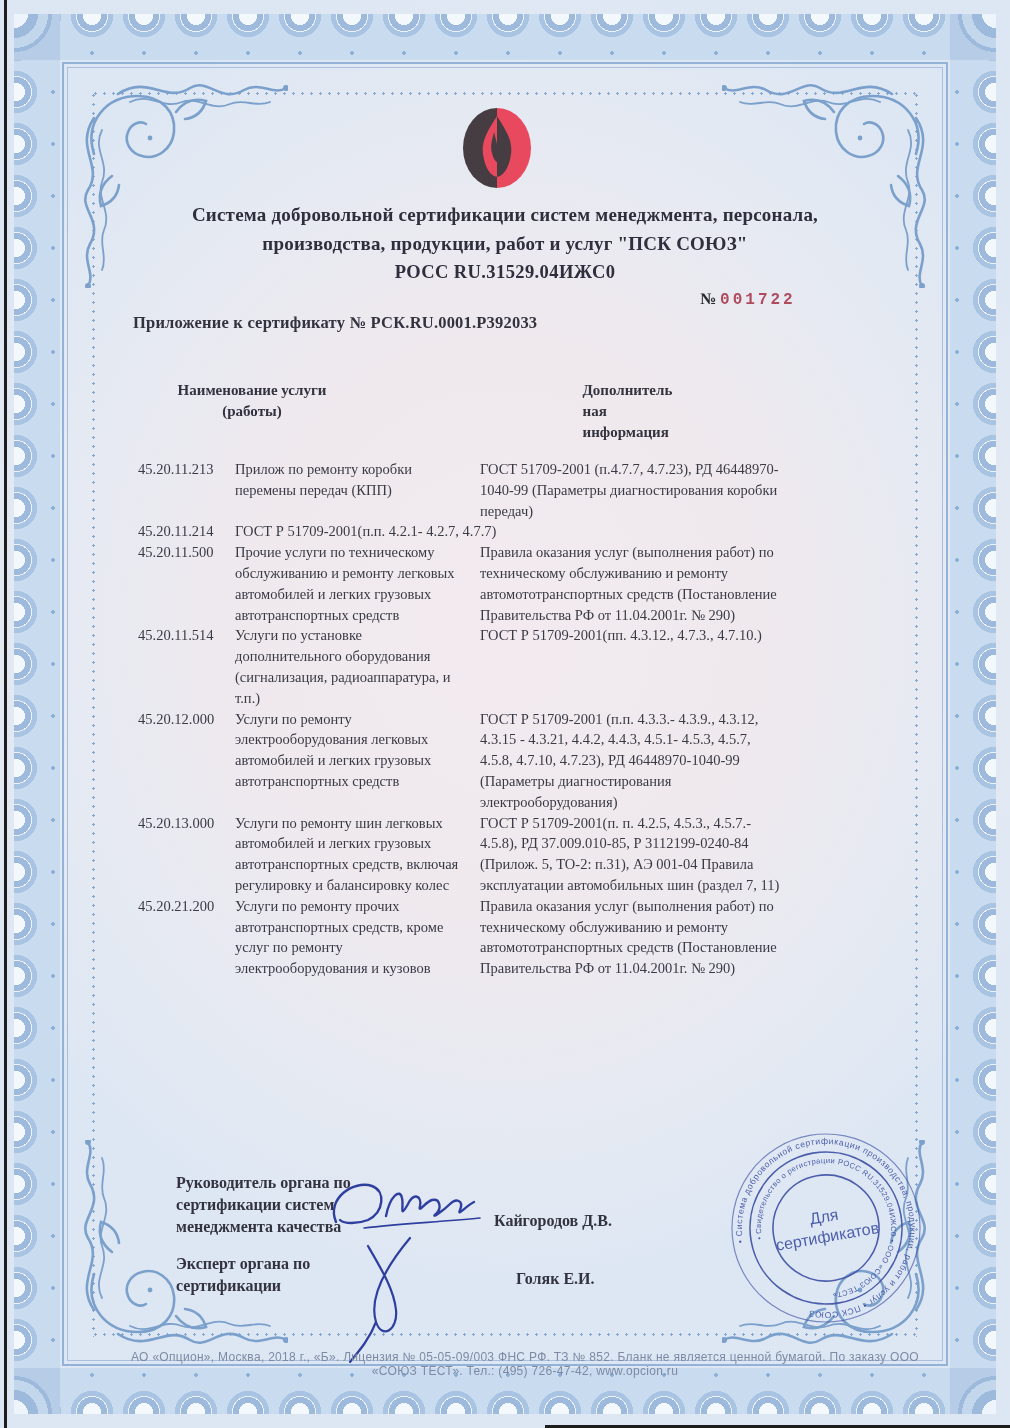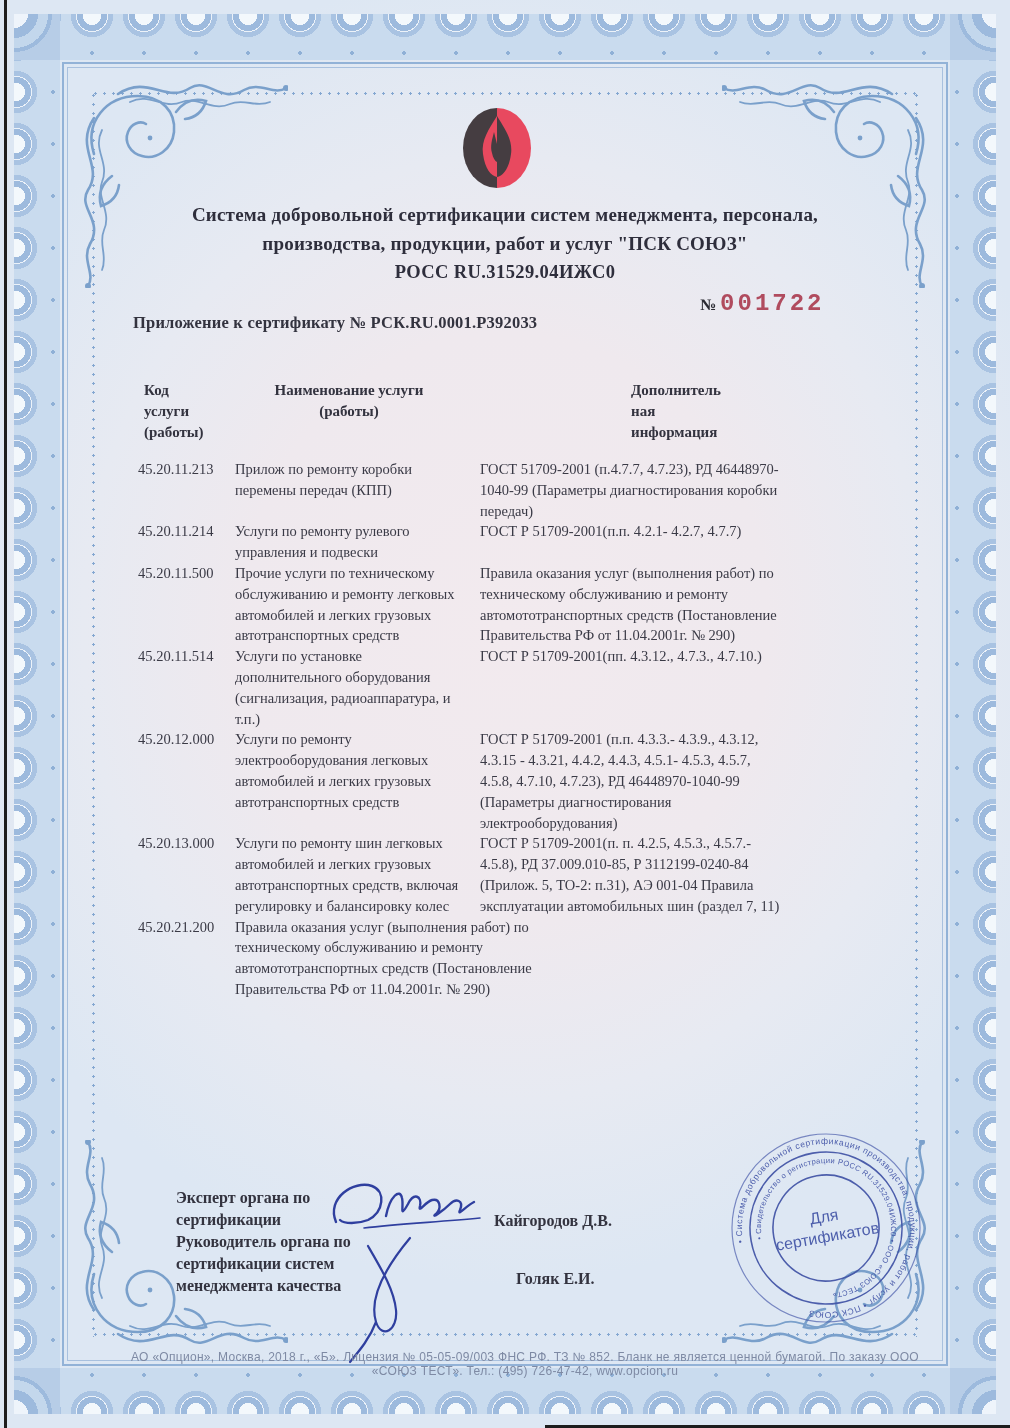--- a/index.html
+++ b/index.html
@@ -60,21 +60,21 @@
   .corner-orn.bl{left:58px;bottom:58px;transform:scaleY(-1);}
   .corner-orn.br{right:58px;bottom:58px;transform:scale(-1,-1);}
 
   
   .logo{position:absolute;left:461px;top:106px;width:72px;height:84px;}
   .title-block{position:absolute;left:100px;right:100px;top:200px;text-align:center;}
   .title-line{font-weight:bold;font-size:19px;line-height:29px;color:#2e2e3c;letter-spacing:.2px;}
   .reg-line{font-weight:bold;font-size:18.5px;line-height:29px;color:#2e2e3c;letter-spacing:.4px;}
   .form-number{position:absolute;left:700px;top:290px;white-space:nowrap;}
   .form-number .nsign{font-size:16px;color:#2b2b33;font-weight:bold;}
-  .form-number .digits{font-family:"Liberation Mono","DejaVu Sans Mono",monospace;font-size:24px;font-weight:bold;color:#b04b5e;letter-spacing:3px;}
+  .form-number .digits{font-family:"Liberation Mono","DejaVu Sans Mono",monospace;font-size:16px;font-weight:bold;color:#b04b5e;letter-spacing:3px;}
   .annex{position:absolute;left:133px;top:313px;font-size:16.5px;font-weight:bold;color:#33333f;letter-spacing:.2px;}
 
   .table{position:absolute;left:138px;top:358px;width:742px;font-size:14.5px;line-height:20.8px;}
   .trow{display:flex;align-items:flex-start;}
   .c-code{width:97px;flex:none;}
   .c-name{width:245px;flex:none;padding-right:17px;box-sizing:border-box;}
   .c-docs{width:300px;flex:none;}
   .c-extra{flex:1;}
   .thead{font-weight:bold;font-size:15px;line-height:21px;color:#33333f;}
   .thead .c-code{padding-top:22px;width:97px;}
@@ -167,40 +167,36 @@
 
   <div class="form-number">
     <span class="nsign">№</span>
     <span class="digits">001722</span>
   </div>
 
   <div class="annex">Приложение к сертификату № РСК.RU.0001.Р392033</div>
 
   <div class="table">
     <div class="trow thead">
-      <div class="c-code">
-          <div class="inner">Код услуги (работы)</div>
-        </div>
       <div class="c-name">
           <div class="inner">Наименование услуги (работы)</div>
         </div>
       <div class="c-extra">
           <div class="inner">Дополнительная информация</div>
         </div>
     </div>
     <div class="tbody">
       <div class="trow">
         <div class="c-code">45.20.11.213</div>
         <div class="c-name">Прилож по ремонту коробки перемены передач (КПП)</div>
         <div class="c-docs">ГОСТ 51709-2001 (п.4.7.7, 4.7.23), РД 46448970-1040-99 (Параметры диагностирования коробки передач)</div>
         <div class="c-extra"></div>
       </div>
       <div class="trow">
         <div class="c-code">45.20.11.214</div>
-        <div class="c-name">Услуги по ремонту рулевого управления и подвески</div>
         <div class="c-docs">ГОСТ Р 51709-2001(п.п. 4.2.1- 4.2.7, 4.7.7)</div>
         <div class="c-extra"></div>
       </div>
       <div class="trow">
         <div class="c-code">45.20.11.500</div>
         <div class="c-name">Прочие услуги по техническому обслуживанию и ремонту легковых автомобилей и легких грузовых автотранспортных средств</div>
         <div class="c-docs">Правила оказания услуг (выполнения работ) по техническому обслуживанию и ремонту автомототранспортных средств (Постановление Правительства РФ от 11.04.2001г. № 290)</div>
         <div class="c-extra"></div>
       </div>
       <div class="trow">
@@ -216,29 +212,30 @@
         <div class="c-extra"></div>
       </div>
       <div class="trow">
         <div class="c-code">45.20.13.000</div>
         <div class="c-name">Услуги по ремонту шин легковых автомобилей и легких грузовых автотранспортных средств, включая регулировку и балансировку колес</div>
         <div class="c-docs">ГОСТ Р 51709-2001(п. п. 4.2.5, 4.5.3., 4.5.7.- 4.5.8), РД 37.009.010-85, Р 3112199-0240-84 (Прилож. 5, ТО-2: п.31), АЭ 001-04 Правила эксплуатации автомобильных шин (раздел 7, 11)</div>
         <div class="c-extra"></div>
       </div>
       <div class="trow">
         <div class="c-code">45.20.21.200</div>
+        <div class="c-name">Услуги по ремонту прочих автотранспортных средств, кроме услуг по ремонту электрооборудования и кузовов</div>
         <div class="c-docs">Правила оказания услуг (выполнения работ) по техническому обслуживанию и ремонту автомототранспортных средств (Постановление Правительства РФ от 11.04.2001г. № 290)</div>
         <div class="c-extra"></div>
       </div>
     </div>
   </div>
 
   <div class="sign-block">
+    <div class="role">Руководитель органа по сертификации систем менеджмента качества</div>
     <div class="role role2">Эксперт органа по сертификации</div>
-    <div class="role">Руководитель органа по сертификации систем менеджмента качества</div>
     <div class="sig-name1">Кайгородов Д.В.</div>
     <div class="sig-name2">Голяк Е.И.</div>
     <svg class="sig1" viewBox="0 0 180 86">
       <g fill="none" stroke="currentColor" stroke-width="2.4" stroke-linecap="round">
         <path d="M8,50 C-2,26 26,8 44,14 C58,19 56,40 40,48 C30,52 16,52 12,48"></path>
         <path d="M58,44 C62,24 72,16 74,26 C76,34 71,48 80,32 C86,20 94,24 92,34 C90,42 97,30 104,28 C112,26 114,36 108,42 C102,47 114,40 122,32 C128,26 136,28 132,38 C129,45 138,34 146,30"></path>
         <path d="M36,56 C70,52 110,50 152,46" stroke-width="1.6"></path>
       </g>
     </svg>
     <svg class="sig2" viewBox="0 0 110 130">

